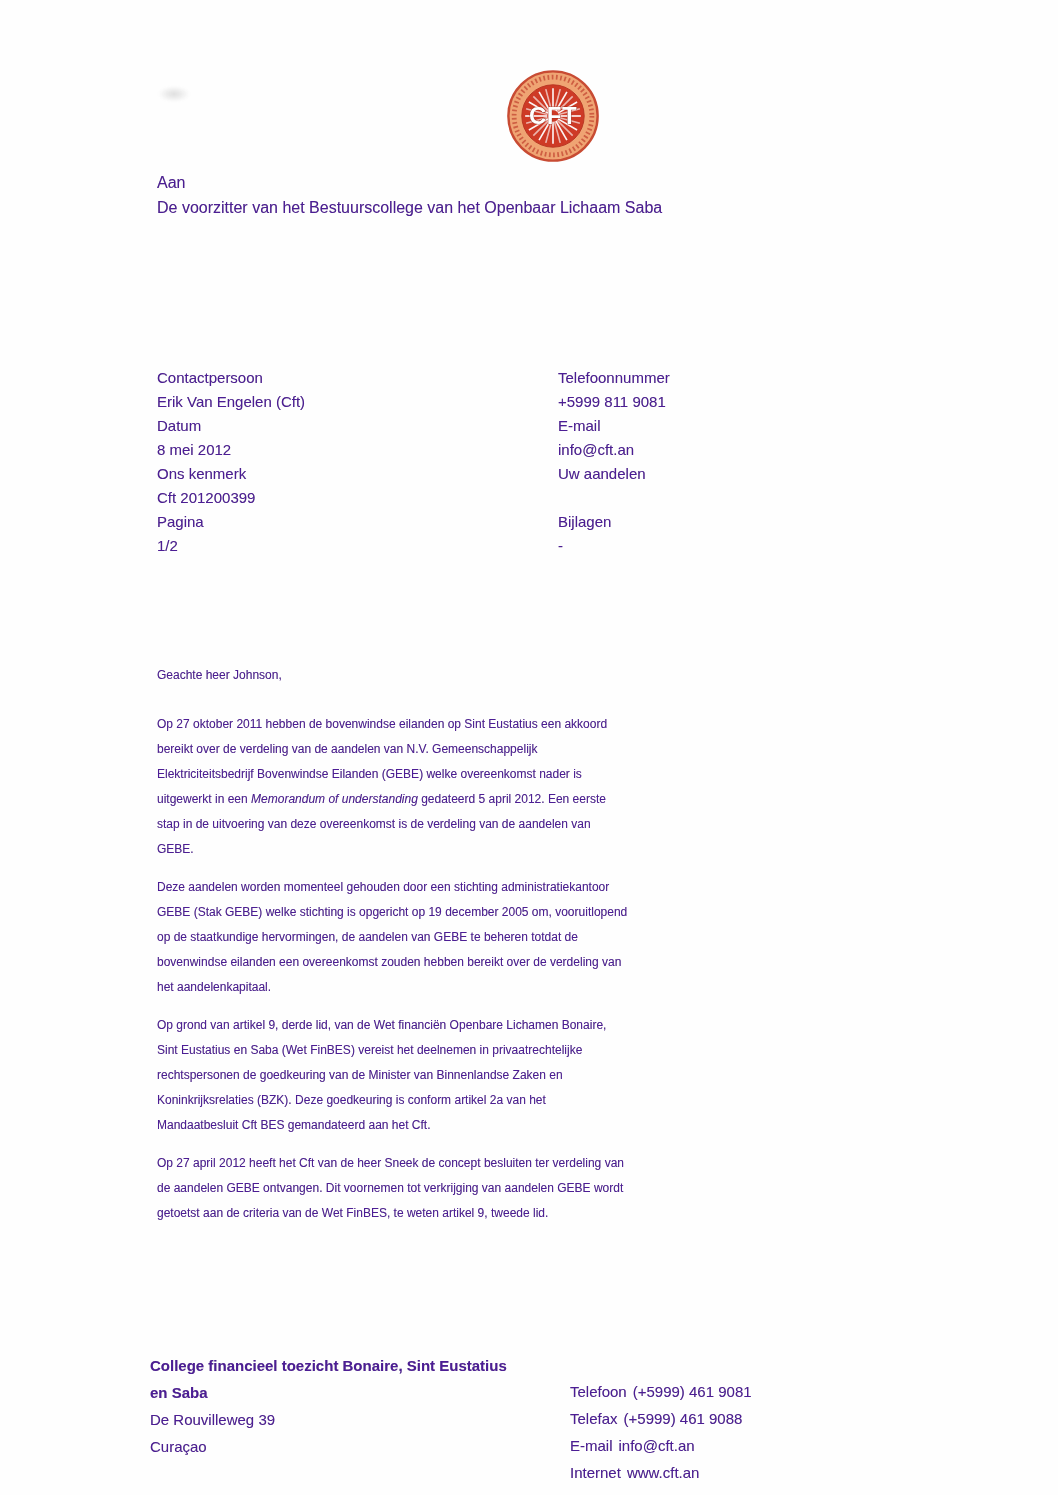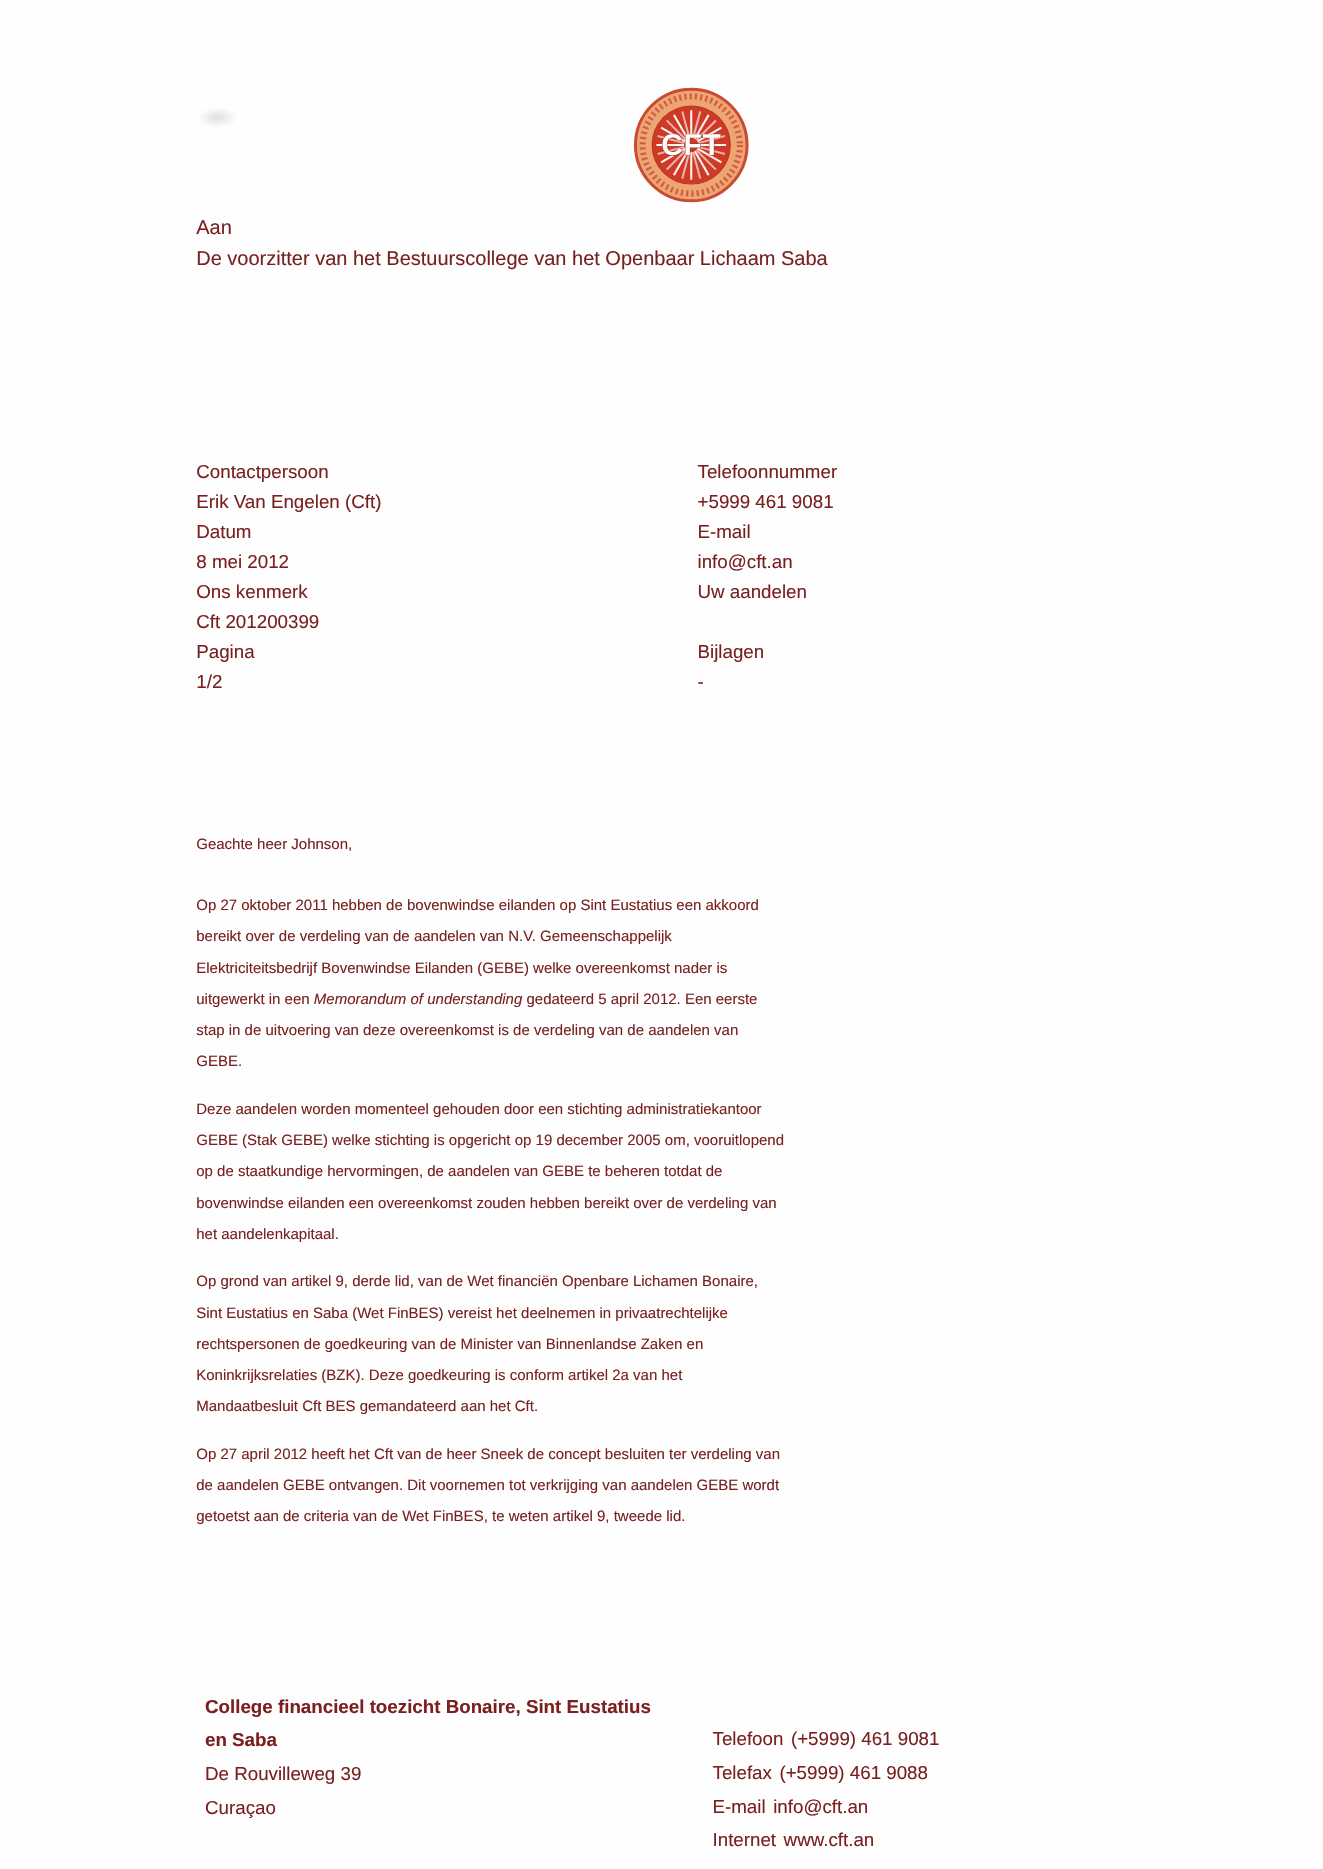--- a/index.html
+++ b/index.html
@@ -1,19 +1,19 @@
 <!DOCTYPE html>
 <html><head>
 <meta charset="utf-8">
 <style>
   html,body{margin:0;padding:0;background:#ffffff;}
   .page{
     position:relative;width:1058px;height:1495px;background:#fefefec9;
     background:#fefefe;overflow:hidden;
-    font-family:"Liberation Sans",sans-serif;color:#7f1d1d;
+    font-family:"Liberation Sans",sans-serif;color:#4c1d95;
     text-shadow:0 0 .5px rgba(30,30,30,.35);
   }
   .smudge{
     position:absolute;left:158px;top:86px;width:32px;height:16px;
     background:radial-gradient(closest-side,rgba(110,110,110,.22),rgba(110,110,110,0));
     filter:blur(1px);
   }
   .logo{position:absolute;left:505px;top:68px;width:96px;height:96px;}
   .logo text{
     font-family:"Liberation Sans",sans-serif;font-weight:bold;
@@ -23,21 +23,21 @@
   .meta{position:absolute;top:366px;font-size:15px;line-height:24px;}
   .meta-left{left:157px;width:380px;}
   .meta-right{left:558px;width:330px;}
   .meta-row div{height:24px;}
   .subject{position:absolute;left:157px;top:576px;font-size:16px;line-height:24px;}
   .body{position:absolute;left:157px;top:663px;width:850px;font-size:12px;line-height:25px;}
   .salutation{margin:0 0 24px 0;}
   .body p{margin:0 0 13px 0;white-space:pre-line;}
   .it{font-style:italic;}
   .footer{position:absolute;left:0;top:1348px;width:1058px;height:147px;font-size:15px;}
-  .f-left{position:absolute;left:164px;top:4px;line-height:27px;}
+  .f-left{position:absolute;left:150px;top:4px;line-height:27px;}
   .f-org{font-weight:bold;white-space:pre-line;}
   .f-right{position:absolute;left:570px;top:30px;line-height:27px;}
   .f-lab{margin-right:6px;}
 </style>
 </head>
 <body>
 
 <div class="page">
 
   <div class="smudge"></div>
@@ -86,21 +86,21 @@
     </div>
     <div class="meta-row">
       <div>Pagina</div>
       <div>1/2</div>
     </div>
   </div>
 
   <div class="meta meta-right">
     <div class="meta-row">
       <div>Telefoonnummer</div>
-      <div>+5999 461 9081</div>
+      <div>+5999 811 9081</div>
     </div>
     <div class="meta-row">
       <div>E-mail</div>
       <div>info@cft.an</div>
     </div>
     <div class="meta-row">
       <div>Uw aandelen</div>
       <div></div>
     </div>
     <div class="meta-row">

